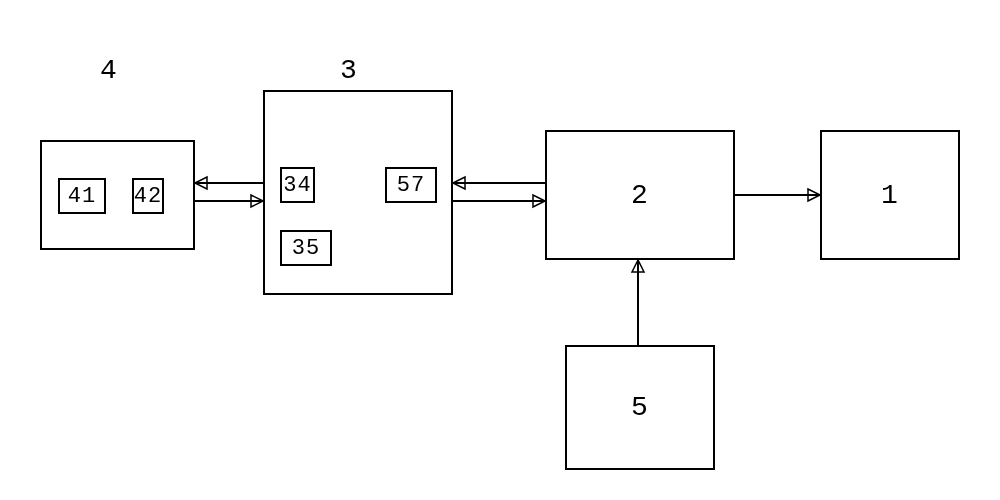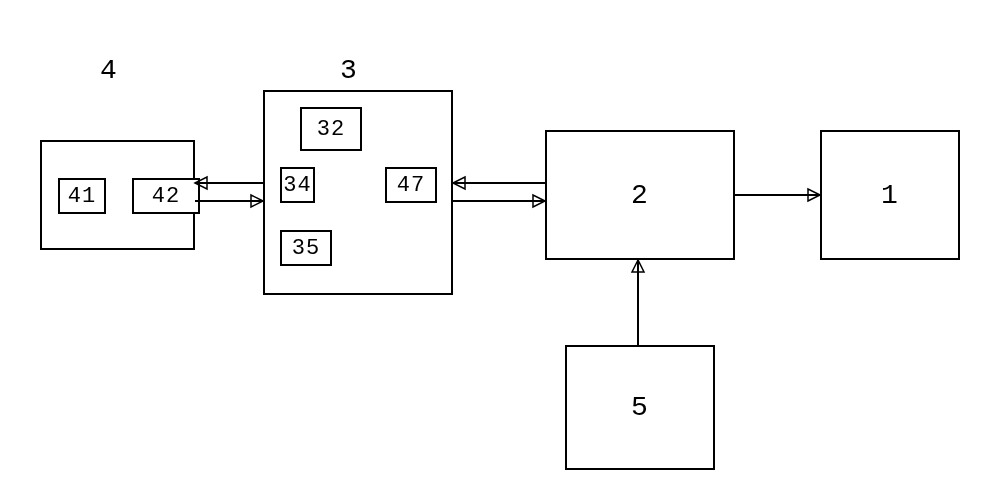--- a/index.html
+++ b/index.html
@@ -43,28 +43,27 @@
       position: absolute;
       overflow: visible;
     }
   </style>
 </head>
 <body>
 
 <div class="label" style="left:100px; top:55px;">4</div>
 <div class="block" style="left:40px; top:140px; width:155px; height:110px;text-align:center;">
   <div class="inner-block" style="left:16px; top:36px; width:48px; height:36px;">41</div>
-  <div class="inner-block" style="left:90px; top:36px; width:68px; height:36px;">42</div>
+  <div class="inner-block" style="left:90px; top:36px; width:32px; height:36px;">42</div>
 </div>
 
 <div class="label" style="left:340px; top:55px;">3</div>
 <div class="block" style="left:263px; top:90px; width:190px; height:205px;">
-  <div class="inner-block" style="left:35px; top:15px; width:62px; height:44px;">32</div>
   <div class="inner-block" style="left:15px; top:75px; width:35px; height:36px;">34</div>
-  <div class="inner-block" style="left:120px; top:75px; width:52px; height:36px;">47</div>
+  <div class="inner-block" style="left:120px; top:75px; width:52px; height:36px;">57</div>
   <div class="inner-block" style="left:15px; top:130px; width:52px; height:36px;margin-top:8px;">35</div>
 </div>
 
 <div class="block" style="left:545px; top:130px; width:190px; height:130px;">2</div>
 
 <div class="block" style="left:820px; top:130px; width:140px; height:130px;">1</div>
 
 <div class="block" style="left:565px; top:345px; width:150px; height:125px;">5</div>
 
 <svg class="connector" style="left:195px; top:175px; width:68px; height:40px;">

